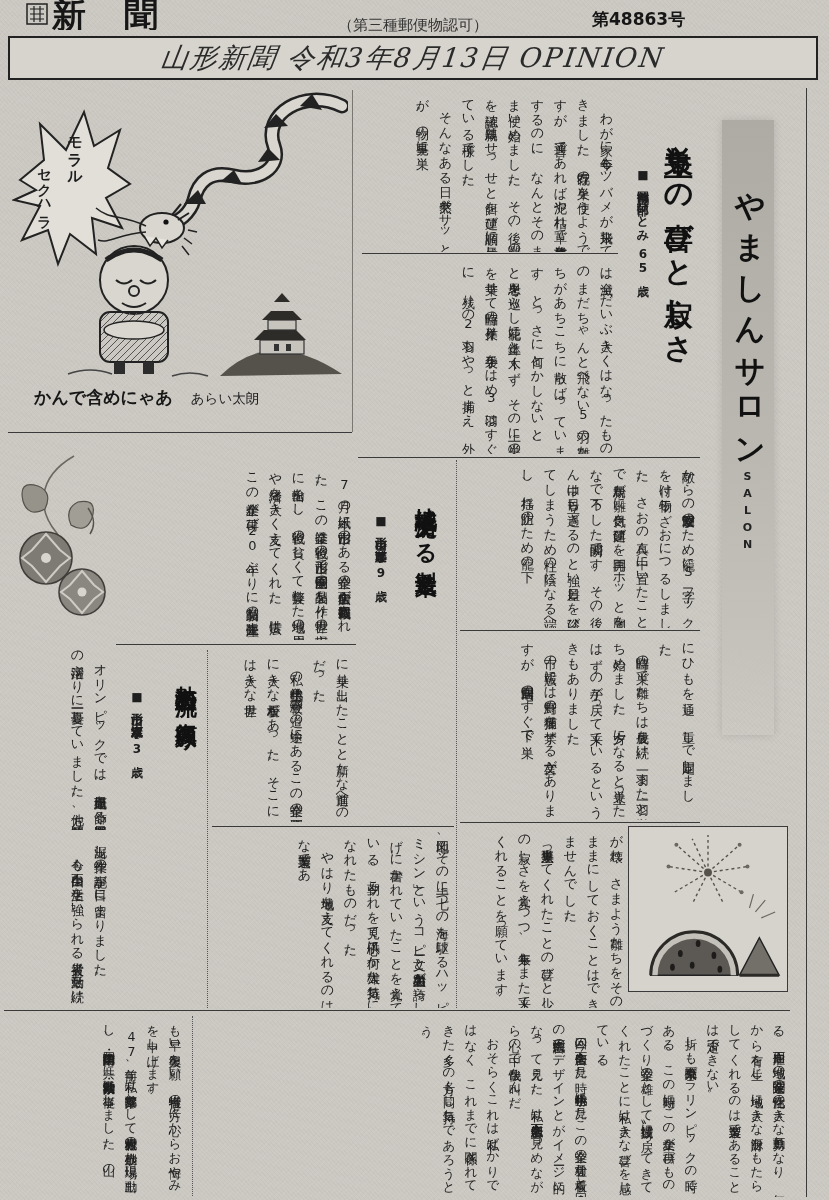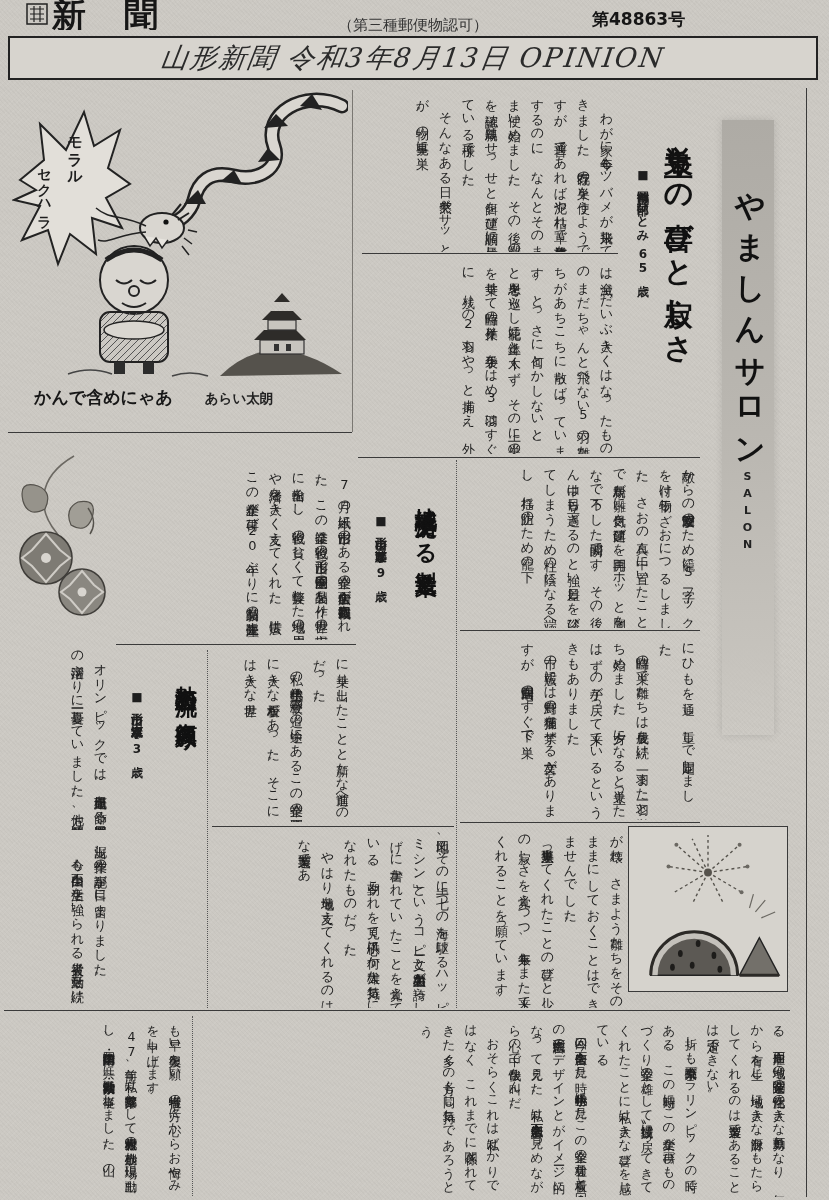--- a/index.html
+++ b/index.html
@@ -30,23 +30,23 @@
   .dateline{font-family:"DejaVu Serif","Liberation Serif",serif;font-style:italic;font-size:27px;
             color:#2b2b2b;transform:skewX(-8deg);letter-spacing:2px;}
   
   .band{position:absolute;left:722px;top:120px;width:52px;height:615px;
         background:linear-gradient(to bottom,#aeaba5 0%,#bbb8b2 55%,#c5c2bc 85%,rgba(197,194,188,0) 100%);
         box-shadow:0 0 8px rgba(0,0,0,.12);}
   .salon{font-family:"DejaVu Sans",sans-serif;font-weight:bold;font-size:30px;line-height:52px;
          letter-spacing:7px;color:#111;}
   .salonsub{font-size:11px;font-weight:bold;letter-spacing:4px;color:#222;}
   .caption{position:absolute;left:34px;top:386px;width:300px;height:26px;display:flex;
-           align-items:baseline;gap:32px;}
+           align-items:baseline;gap:18px;}
   .captitle{font-size:17px;font-weight:bold;color:#161616;}
-  .capauthor{font-size:13.5px;color:#222;font-weight:bold;}
+  .capauthor{font-size:13.5px;color:#222;}
   .sfx{font-family:"DejaVu Sans",sans-serif;font-weight:bold;}
   .illu{position:absolute;}
   .wmbox{border:1.5px solid #3a3a3a;background:#d6d3cd;box-sizing:border-box;}
 </style>
 </head>
 <body>
 
 <div class="page">
 
   <svg class="abs" style="left:26px;top:3px" width="22" height="22" viewBox="0 0 22 22">

